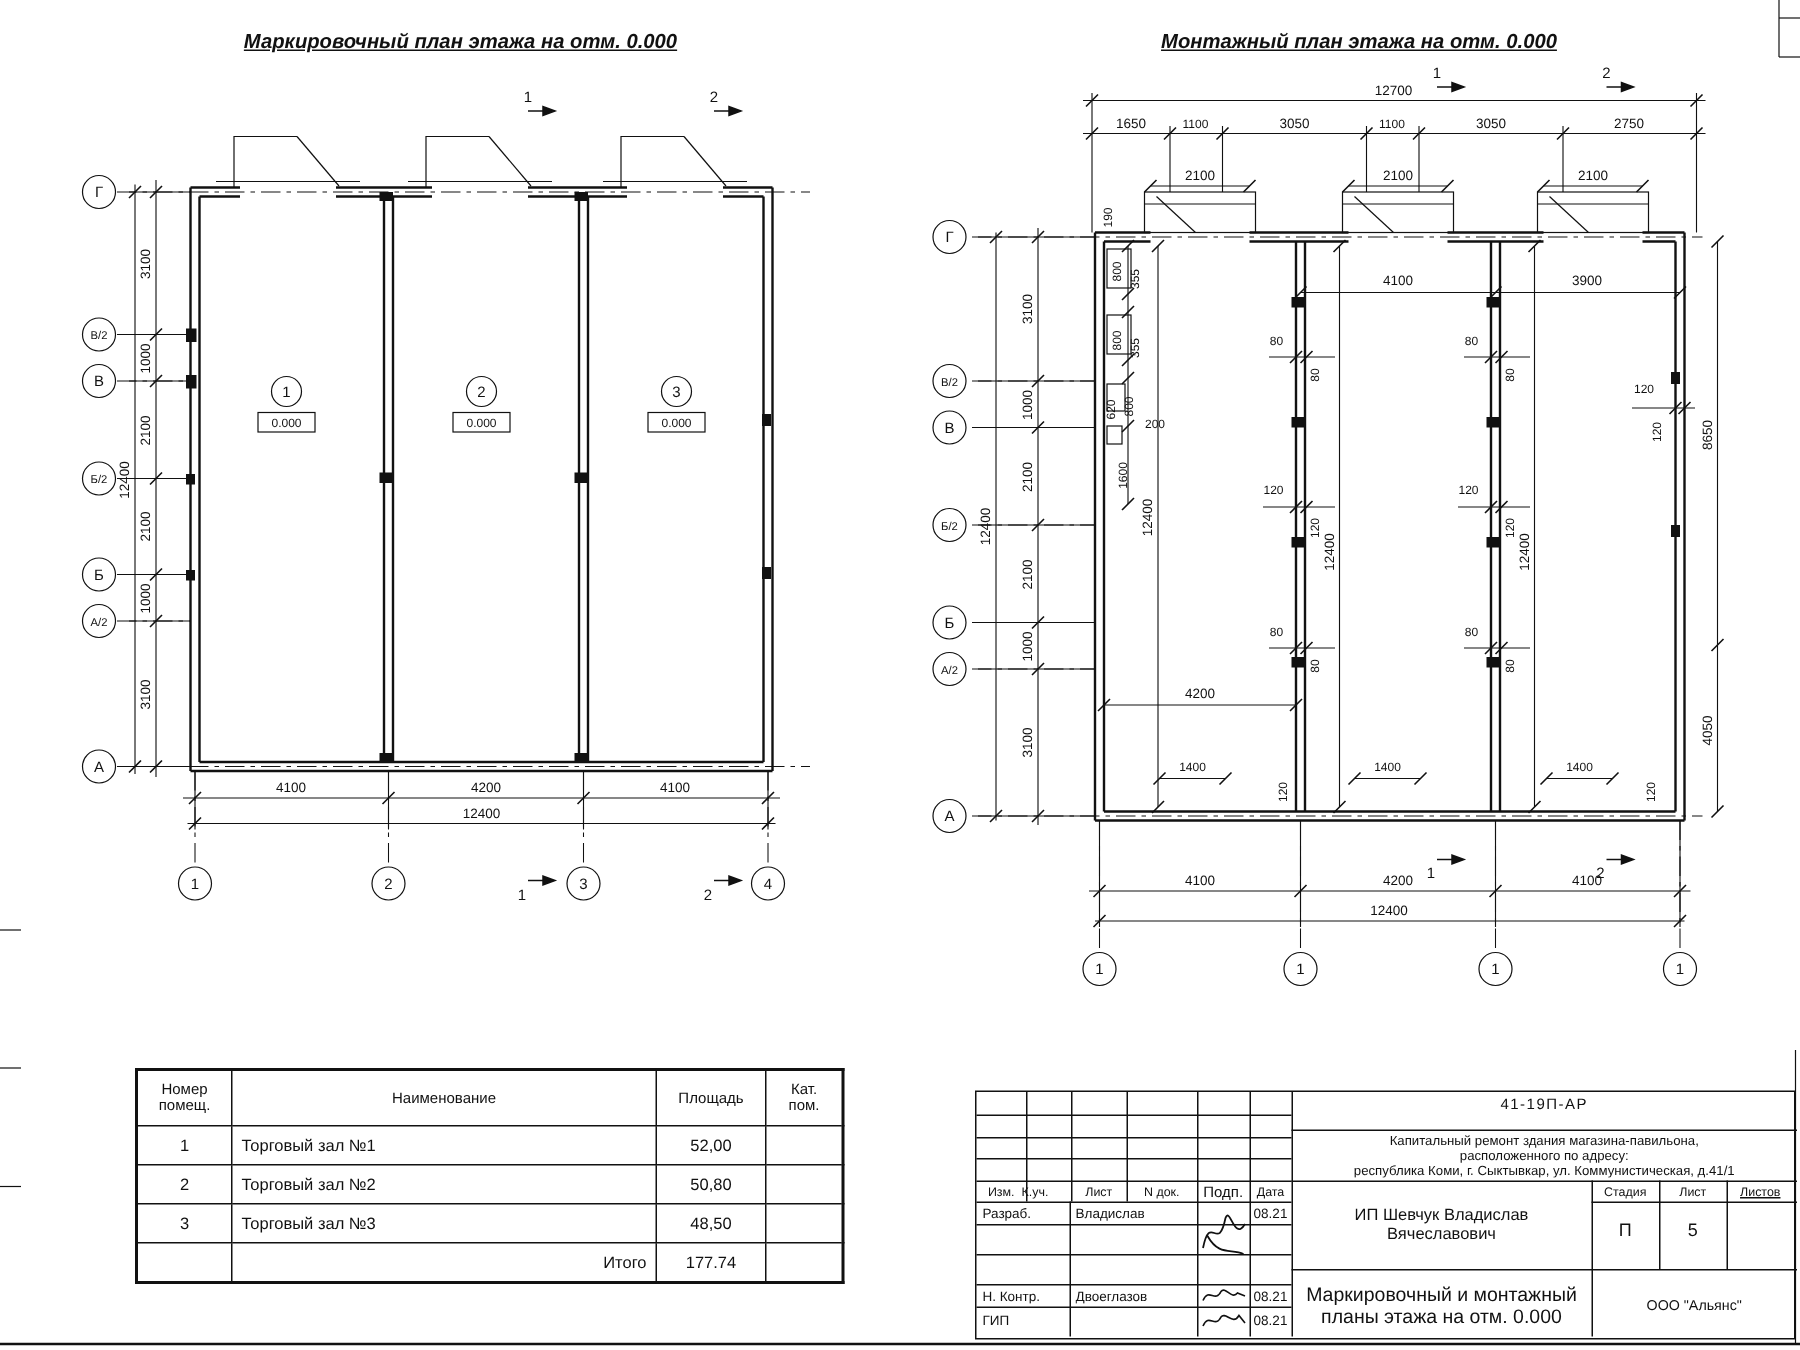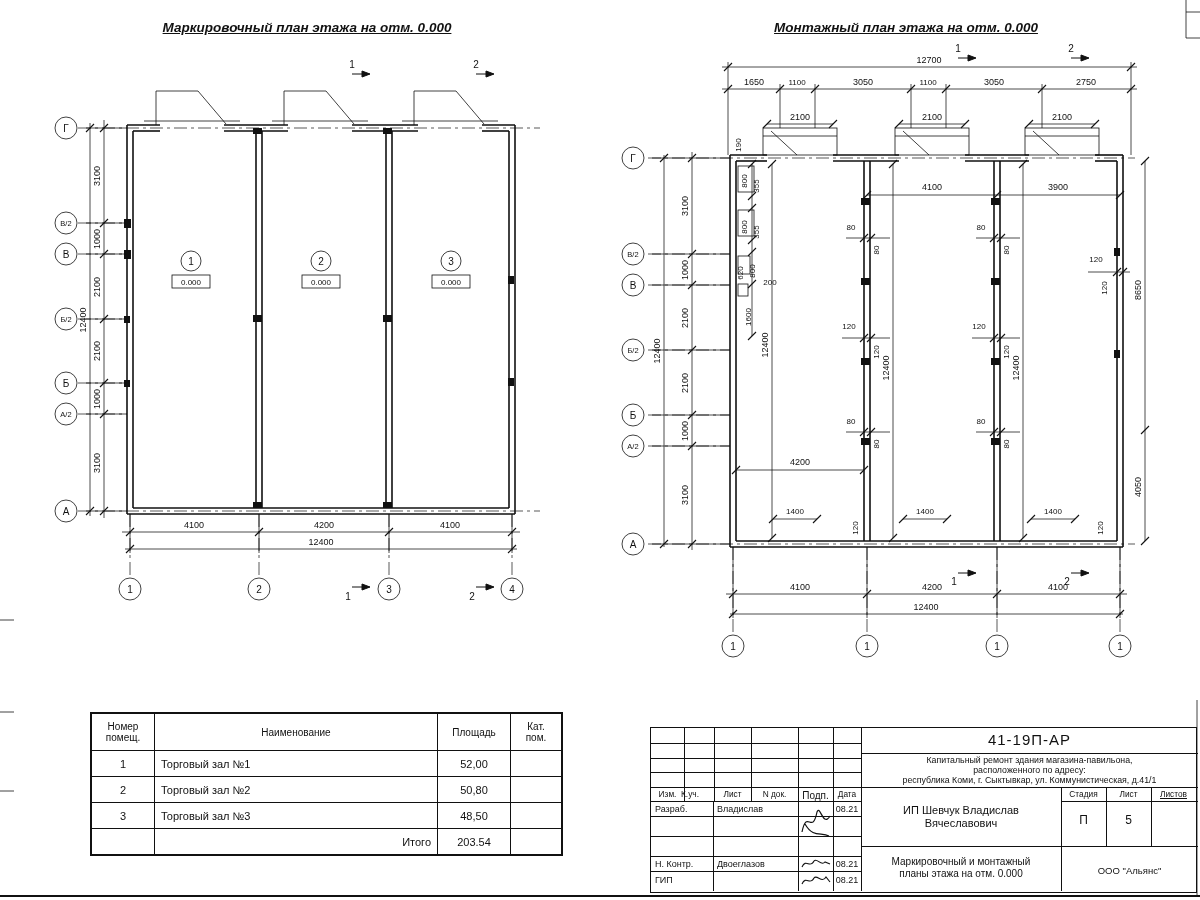--- a/index.html
+++ b/index.html
@@ -541,21 +541,21 @@
     </tr>
     <tr>
       <td class="c-num">3</td>
       <td class="c-name">Торговый зал №3</td>
       <td class="c-area">48,50</td>
       <td class="c-cat"></td>
     </tr>
     <tr>
       <td class="c-num"></td>
       <td class="c-name" style="text-align:right;padding-left:28px;">Итого</td>
-      <td class="c-area">203.54</td>
+      <td class="c-area">177.74</td>
       <td class="c-cat"></td>
     </tr>
   </tbody>
     </table>
 
   <div id="tb">
 
     <div class="vl" style="left:210px;top:0;height:163px;"></div>
     <div class="vl" style="left:33px;top:0;height:73px;"></div>
     <div class="vl" style="left:63px;top:0;height:73px;"></div>
@@ -573,21 +573,21 @@
     <div class="hl" style="left:0;top:128px;width:210px;"></div>
     <div class="hl" style="left:0;top:143px;width:210px;"></div>
     <div class="hl" style="left:210px;top:25px;width:337px;"></div>
     <div class="hl" style="left:210px;top:59px;width:337px;"></div>
     <div class="hl" style="left:210px;top:118px;width:337px;"></div>
     <div class="vl" style="left:410px;top:59px;height:104px;"></div>
     <div class="vl" style="left:455px;top:59px;height:59px;"></div>
     <div class="vl" style="left:500px;top:59px;height:59px;"></div>
     <div class="hl" style="left:410px;top:73px;width:137px;"></div>
 
-    <div class="cell ctr" style="left:210px;top:3px;width:337px;font-size:15px;letter-spacing:1px;">41-19П-АР</div>
+    <div class="cell ctr" style="left:210px;top:3px;width:337px;font-size:10px;letter-spacing:1px;">41-19П-АР</div>
     <div class="cell ctr pre" style="left:212px;top:27px;width:333px;font-size:8.8px;">Капитальный ремонт здания магазина-павильона,
 расположенного по адресу:
 республика Коми, г. Сыктывкар, ул. Коммунистическая, д.41/1</div>
     <div class="cell ctr" style="left:0;top:62px;width:33px;font-size:8.3px;">Изм.</div>
     <div class="cell ctr" style="left:24px;top:62px;width:30px;font-size:8.3px;">К.уч.</div>
     <div class="cell ctr" style="left:63px;top:62px;width:37px;font-size:8.3px;">Лист</div>
     <div class="cell ctr" style="left:100px;top:62px;width:47px;font-size:8.3px;">N док.</div>
     <div class="cell ctr" style="left:147px;top:62px;width:35px;font-size:10px;">Подп.</div>
     <div class="cell ctr" style="left:182px;top:62px;width:28px;font-size:8.3px;">Дата</div>
     <div class="cell" style="left:4px;top:76px;width:56px;">Разраб.</div>
@@ -599,21 +599,21 @@
     <div class="cell" style="left:4px;top:147px;width:56px;">ГИП</div>
     <div class="cell" style="left:66px;top:147px;width:79px;margin-top:40px;">Коротаев</div>
     <div class="cell ctr" style="left:182px;top:147px;width:28px;">08.21</div>
     <div class="cell ctr pre" style="left:212px;top:76px;width:196px;font-size:11px;">ИП Шевчук Владислав
 Вячеславович</div>
     <div class="cell ctr" style="left:410px;top:62px;width:45px;font-size:8.3px;">Стадия</div>
     <div class="cell ctr" style="left:455px;top:62px;width:45px;font-size:8.3px;">Лист</div>
     <div class="cell ctr" style="left:500px;top:62px;width:45px;font-size:8.3px;text-decoration:underline;">Листов</div>
     <div class="cell ctr" style="left:410px;top:86px;width:45px;font-size:12px;">П</div>
     <div class="cell ctr" style="left:455px;top:86px;width:45px;font-size:12px;">5</div>
-    <div class="cell ctr pre" style="left:212px;top:128px;width:196px;font-size:10px;">Маркировочный и монтажный
+    <div class="cell ctr pre" style="left:212px;top:128px;width:196px;font-size:13px;">Маркировочный и монтажный
 планы этажа на отм. 0.000</div>
     <div class="cell ctr" style="left:410px;top:138px;width:137px;font-size:9.5px;">ООО "Альянс"</div>
 
     <svg style="left:148px;top:74px;" width="34" height="40">
       <path d="M3 30 C8 6, 13 34, 18 10 C21 2, 24 26, 31 14 M6 22 C14 36, 22 30, 30 34" stroke="#111" stroke-width="1.2" fill="none"></path>
     </svg>
     <svg style="left:148px;top:128px;" width="34" height="15">
       <path d="M3 11 C7 2, 11 13, 15 5 C18 1, 22 11, 26 6 L31 8" stroke="#111" stroke-width="1.1" fill="none"></path>
     </svg>
     <svg style="left:148px;top:144px;" width="34" height="17">

